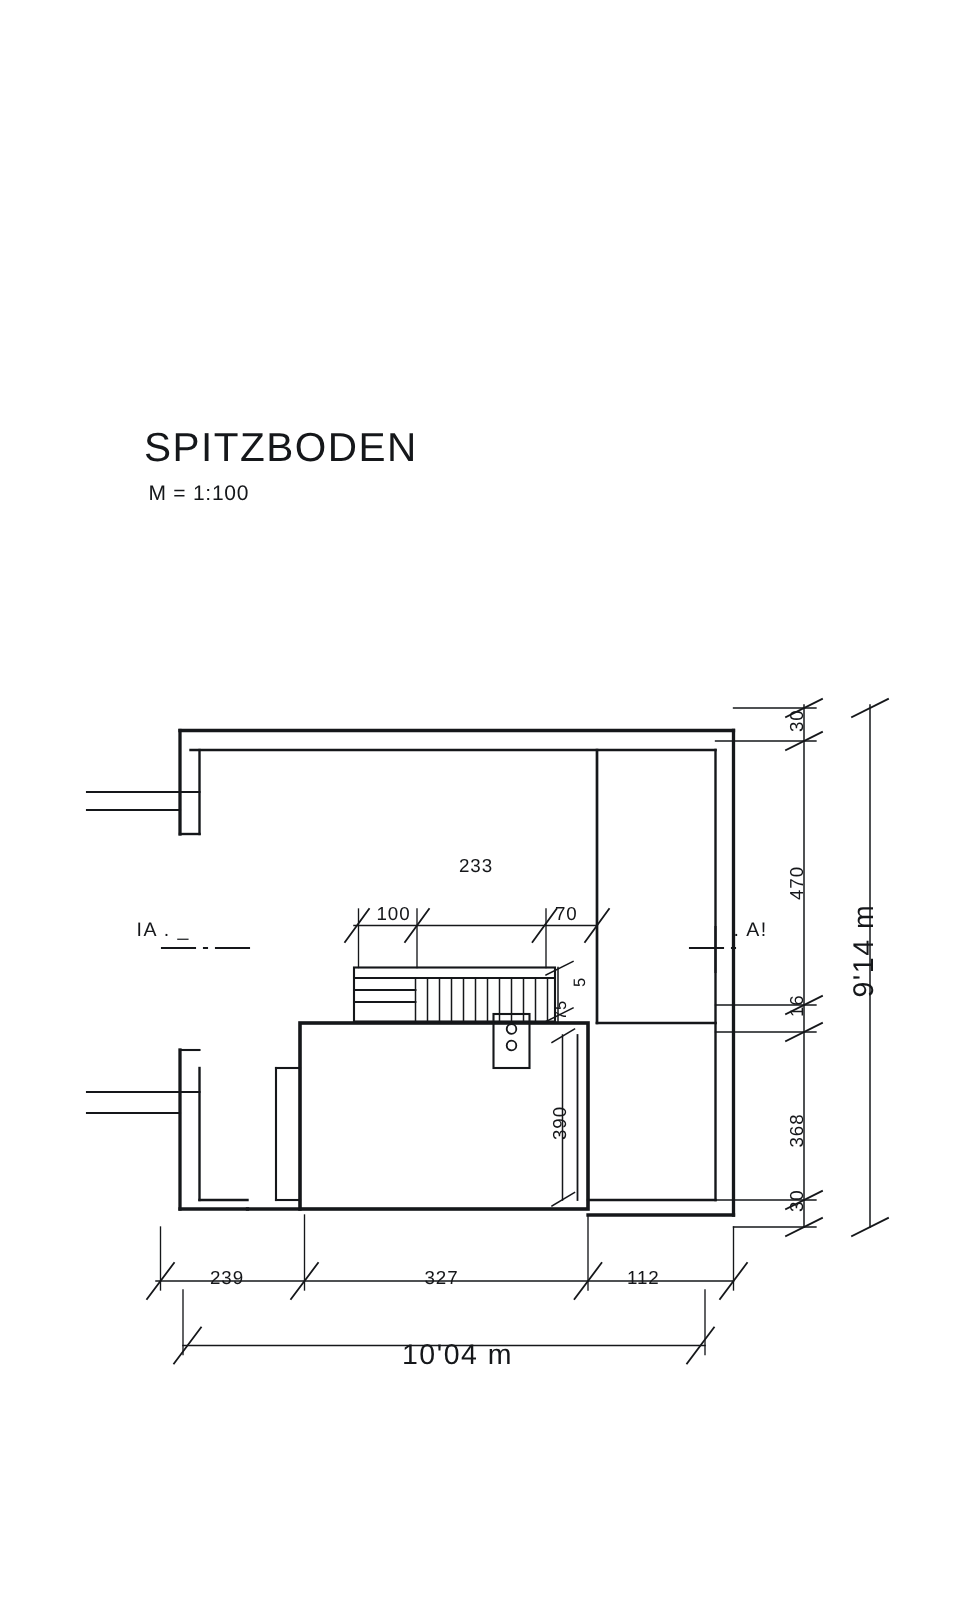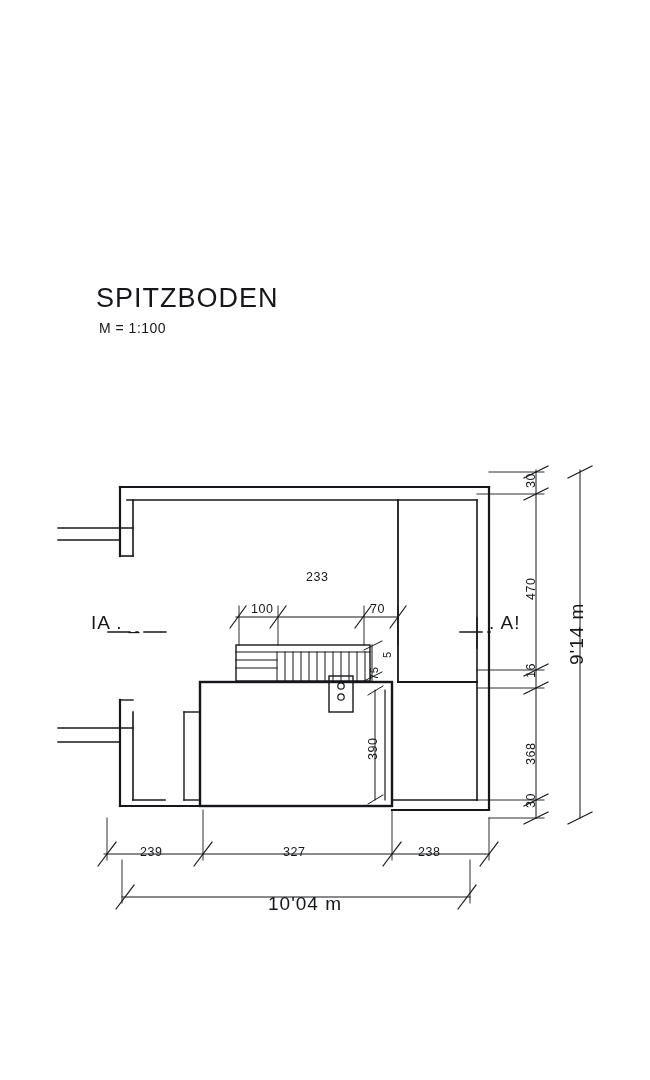--- a/index.html
+++ b/index.html
@@ -56,21 +56,21 @@
     color: #15171a;
   }
   .room-label .sup {
     font-size: 10px;
     vertical-align: super;
   }
 
   
   .sec-mark {
     position: absolute;
-    font-size: 19px;
+    font-size: 13px;
     letter-spacing: 1px;
     color: #15171a;
     white-space: nowrap;
   }
   .sec-left  { left: 91px;  top: 612px; }
   .sec-right { left: 489px; top: 612px; }
 
   
   .dim {
     position: absolute;
@@ -242,17 +242,17 @@
   <div class="dim" style="left:306px; top:570px;">233</div>
   <div class="dim" style="left:370px; top:602px;">70</div>
 
   <div class="dim vert" style="left:368px; top:680px; font-size:11px;">75</div>
   <div class="dim vert" style="left:381px; top:658px; font-size:11px;">5</div>
 
   <div class="dim vert" style="left:366px; top:760px;">390</div>
 
   <div class="dim" style="left:140px; top:845px;">239</div>
   <div class="dim" style="left:283px; top:845px;">327</div>
-  <div class="dim" style="left:418px; top:845px;">238</div>
+  <div class="dim" style="left:418px; top:845px;">112</div>
 
   <div class="dim big" style="left:268px; top:883px;margin-top:10px;">10'04 m</div>
 
 </div>
 
 </body></html>

